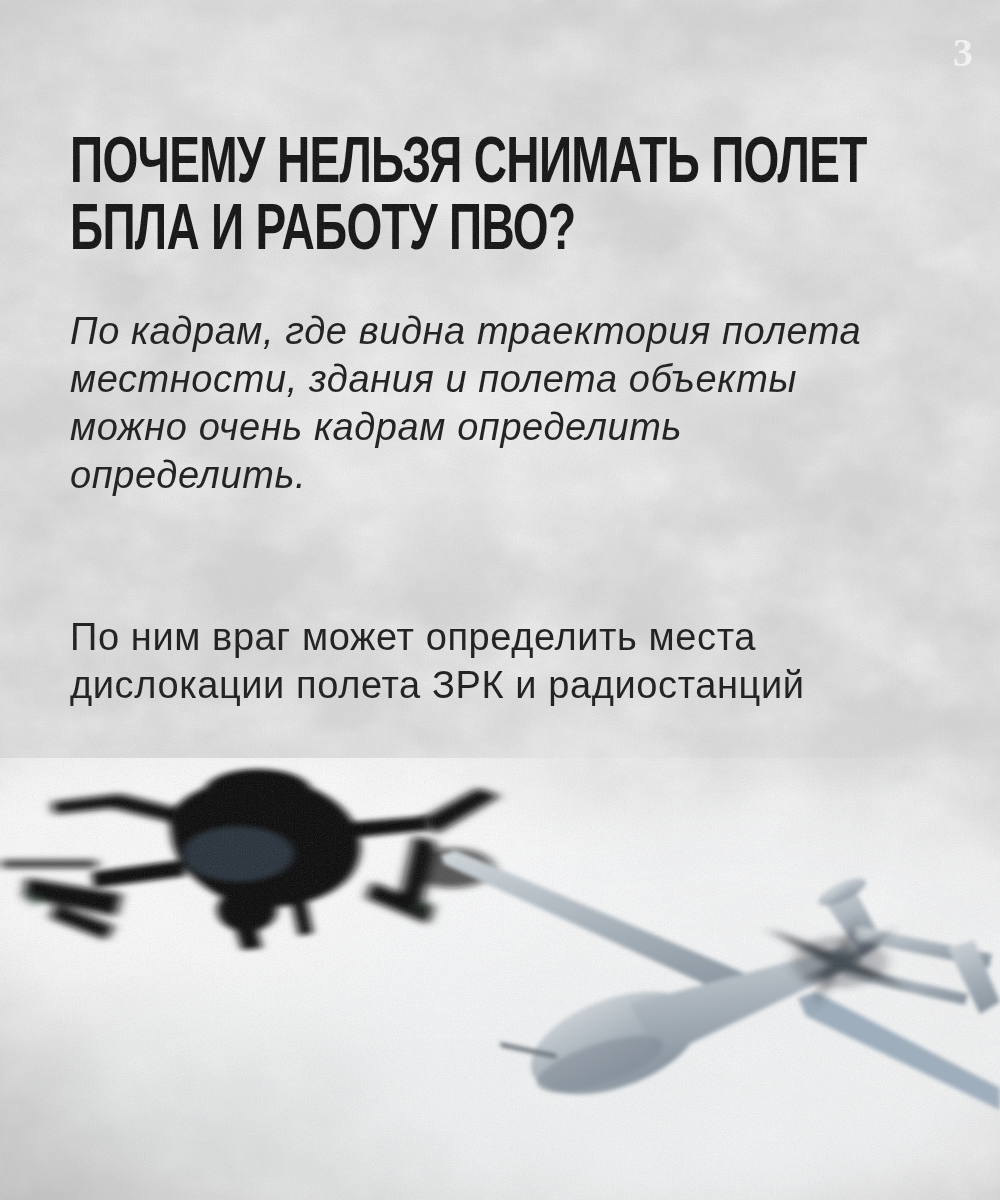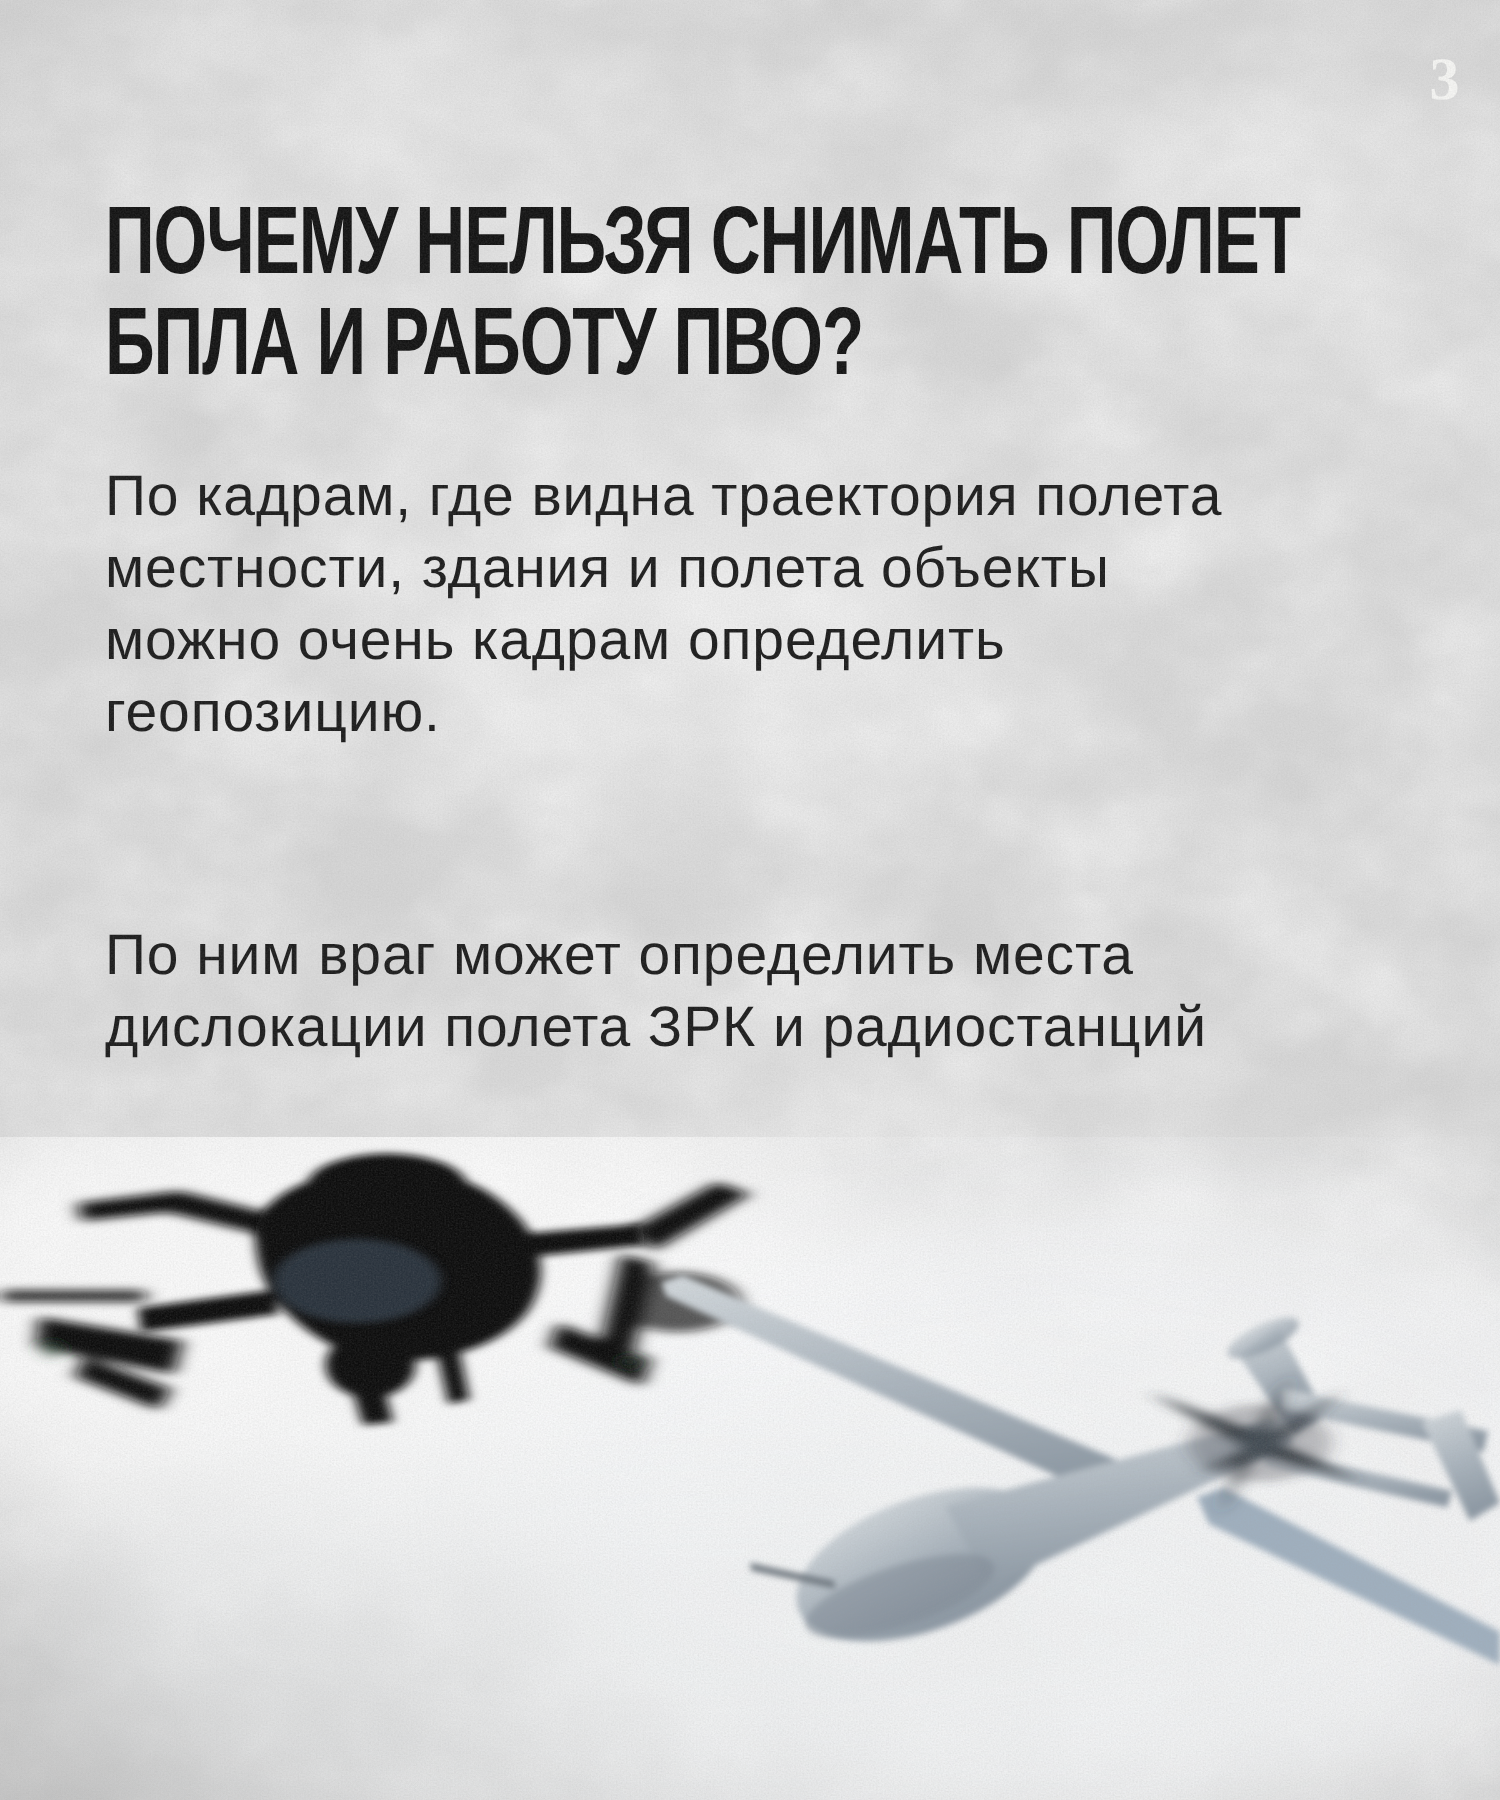--- a/index.html
+++ b/index.html
@@ -35,21 +35,21 @@
   }
   .hl-line{
     display:block;white-space:nowrap;
     font-size:64px;line-height:67px;letter-spacing:-1px;
     transform:scaleX(0.72);transform-origin:left center;
   }
   .para{
     position:absolute;left:70px;color:#1d1d1d;
     font-size:38px;line-height:48px;letter-spacing:0.6px;
   }
-  .para1{top:307px;}
+  .para1{top:307px;font-style:italic;}
   .para2{top:613px;}
   .para .line{white-space:nowrap;}
 
   .drones{position:absolute;left:0;top:758px;width:1000px;height:442px;pointer-events:none;}
 </style>
 </head>
 <body>
 
 <div class="stage">
 
@@ -159,21 +159,21 @@
 
   <h1 class="headline">
     <span class="hl-line">ПОЧЕМУ НЕЛЬЗЯ СНИМАТЬ ПОЛЕТ</span>
     <span class="hl-line">БПЛА И РАБОТУ ПВО?</span>
   </h1>
 
   <div class="para para1">
     <div class="line">По кадрам, где видна траектория полета</div>
     <div class="line">местности, здания и полета объекты</div>
     <div class="line">можно очень кадрам определить</div>
-    <div class="line">геопозицию.</div>
+    <div class="line">определить.</div>
   </div>
 
   <div class="para para2">
     <div class="line">По ним враг может определить места</div>
     <div class="line">дислокации полета ЗРК и радиостанций</div>
   </div>
 
   <svg class="tex tex-grain" viewBox="0 0 1000 1200" preserveAspectRatio="none" aria-hidden="true">
     <defs>
       <filter id="fGrain" x="0" y="0" width="100%" height="100%">

